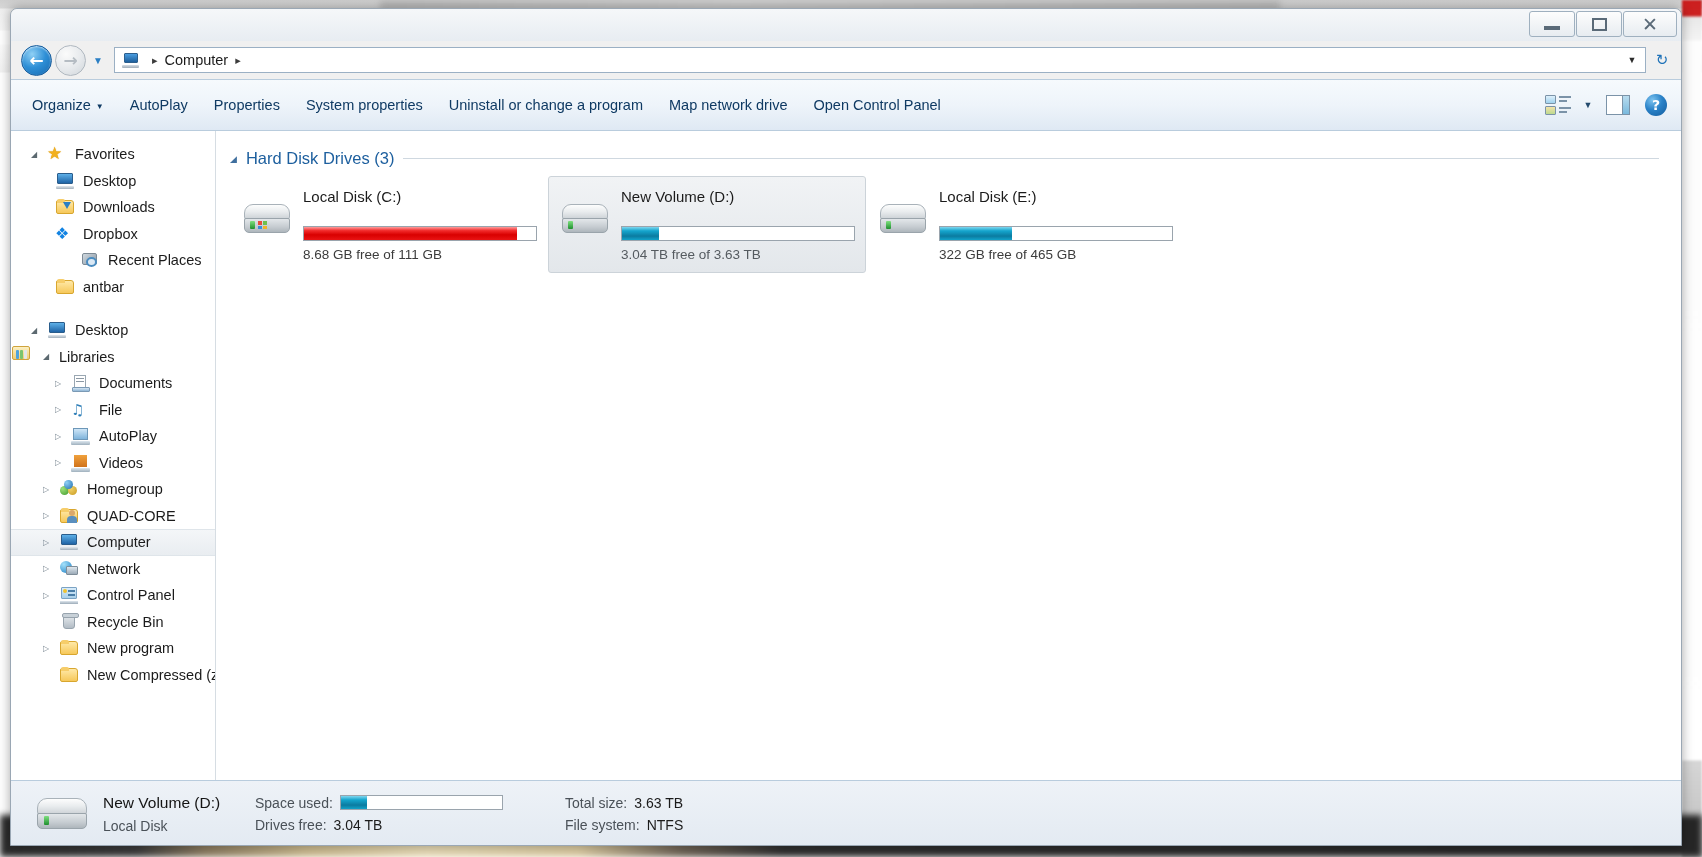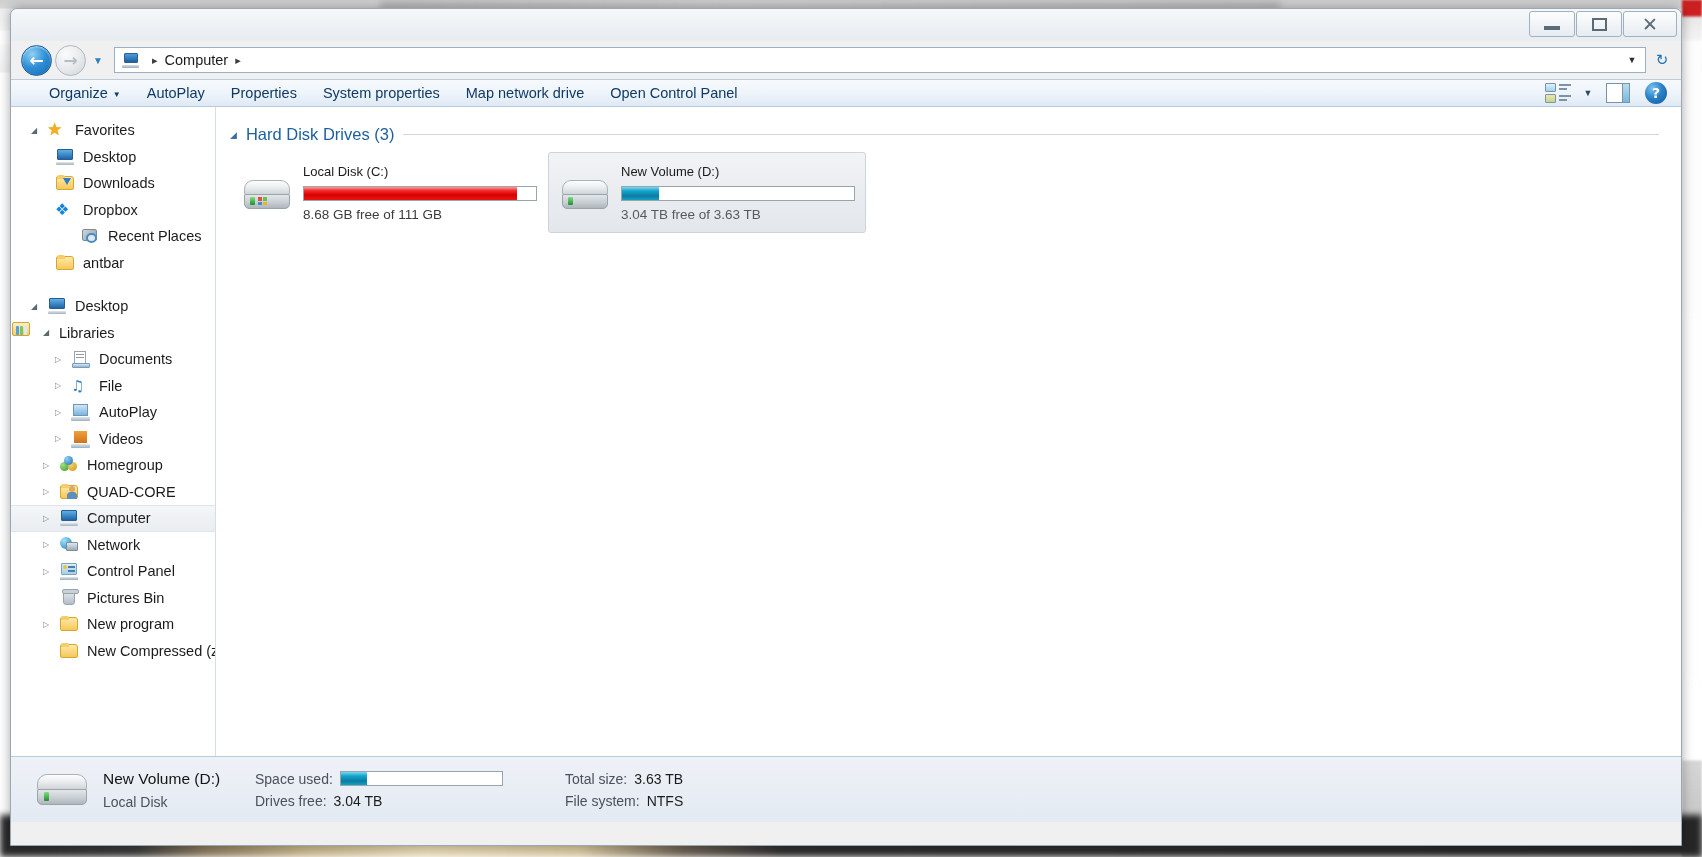--- a/index.html
+++ b/index.html
@@ -114,21 +114,21 @@
   .refresh-btn { width: 26px; text-align:center; color: #1f72b8; font-size: 15px; font-family:"DejaVu Sans",sans-serif;}
   .searchbox {
     width: 226px; height: 26px; background: #ffffff; border: 1px solid #9bb0c4;
     display: flex; align-items: center; padding: 0 6px 0 9px;
   }
   .searchbox .ph { flex:1; font-size: 14px; font-style: italic; color: #777d85; }
   .search-icon { color: #2576bd; font-size: 15px; font-family:"DejaVu Sans",sans-serif;}
 
   
   .toolbar {
-    height: 28px; display: flex; align-items: center; padding: 0 8px 0 25px;
+    height: 52px; display: flex; align-items: center; padding: 0 8px 0 8px;
     background: linear-gradient(to bottom,#f6fafd 0%,#eef4fa 50%,#dfe9f4 100%);
     border-top: 1px solid #b9ccdd; border-bottom: 1px solid #b9ccdd; justify-content: space-between;
   }
   .tb-item {
     font-size: 14.5px; color: #0f3a63; padding: 6px 13px; white-space: nowrap;
   }
   .tb-caret { font-size: 8px; margin-left: 5px; color: #0f3a63; vertical-align: middle;}
   .tb-right { margin-left: auto; display: flex; align-items: center; gap: 2px; padding-right: 6px;}
   .viewicon { width: 30px; height: 22px; position: relative; }
   .vi-sq { position:absolute; width:11px;height:9px; border:1px solid #7b93a8; border-radius:1px; }
@@ -241,21 +241,21 @@
   .drive-icon .led { position: absolute; left: 9px; top: 21px; width: 5px; height: 8px;
     background: linear-gradient(to bottom,#7fe07f,#1f8f2f); border-radius:1px;}
   .drive-icon .win { position:absolute; left: 17px; top: 21px; width: 10px; height: 9px; }
   .drive-icon .win i { position:absolute; width:4px; height:3.5px; }
   .drive-icon .win i:nth-child(1){left:0;top:0;background:#e84c3d;}
   .drive-icon .win i:nth-child(2){left:5px;top:0;background:#6ec04e;}
   .drive-icon .win i:nth-child(3){left:0;top:4.5px;background:#3d8ed8;}
   .drive-icon .win i:nth-child(4){left:5px;top:4.5px;background:#f0b429;}
 
   .tile-info { flex: 1; padding-top: 2px;}
-  .tile-name { font-size: 13px; color: #1b1b1b; margin-bottom: 7px; }
+  .tile-name { font-size: 15px; color: #1b1b1b; margin-bottom: 21px; }
   .bar {
     height: 15px; border: 1px solid #9aa4ad; background: #ffffff; position: relative; overflow: hidden;
   }
   .bar .fill { height: 100%; }
   .bar .fill.red { background: linear-gradient(to bottom,#ff9c9c 0%,#f22b2b 28%,#d90000 60%,#e81414 100%); }
   .bar .fill.blue { background: linear-gradient(to bottom,#7fd6ef 0%,#14a5cd 30%,#0b7ba0 70%,#11a2c9 100%); }
   .tile-sub { font-size: 13.5px; color: #3c3c3c; margin-top: 6px; }
   .tile.selected .tile-sub { color: #555b60; }
 
   
@@ -347,20 +347,21 @@
     <div class="refresh-btn"><span>↻</span></div>
   </div>
 
   <div class="toolbar">
     <div class="tb-item">
       <span>Organize</span><span class="tb-caret">▼</span>
     </div>
     <div class="tb-item">AutoPlay</div>
     <div class="tb-item">Properties</div>
     <div class="tb-item">System properties</div>
+    <div class="tb-item">Uninstall or change a program</div>
     <div class="tb-item">Map network drive</div>
     <div class="tb-item">Open Control Panel</div>
 
     <div class="tb-right">
       <div class="viewicon">
         <div class="vi-sq a"></div>
           <div class="vi-sq b"></div>
         <div class="vi-line l1"></div>
           <div class="vi-line l2"></div>
         <div class="vi-line l3"></div>
@@ -528,21 +529,21 @@
             <span class="d2"></span>
             <span class="base"></span>
           </span>
         <span class="lbl">Control Panel</span>
       </div>
 
       <div class="nav-row" style="padding-left:48px;">
         <span class="nav-ico">
             <span class="ic-bin"></span>
           </span>
-        <span class="lbl">Pictures Bin</span>
+        <span class="lbl">Recycle Bin</span>
       </div>
 
       <div class="nav-row" style="padding-left:32px;">
         <span class="tw">▷</span>
         <span class="nav-ico">
             <span class="ic-folder"></span>
           </span>
         <span class="lbl">New program</span>
       </div>
 
@@ -594,20 +595,34 @@
           </div>
           <div class="tile-info">
             <div class="tile-name">New Volume (D:)</div>
             <div class="bar">
               <div class="fill blue" style="width:16%"></div>
             </div>
             <div class="tile-sub">3.04 TB free of 3.63 TB</div>
           </div>
         </div>
 
+        <div class="tile">
+          <div class="drive-icon">
+            <div class="top"></div>
+              <div class="front"></div>
+              <div class="led"></div>
+          </div>
+          <div class="tile-info">
+            <div class="tile-name">Local Disk (E:)</div>
+            <div class="bar">
+              <div class="fill blue" style="width:31%"></div>
+            </div>
+            <div class="tile-sub">322 GB free of 465 GB</div>
+          </div>
+        </div>
 
       </div>
     </div>
   </div>
 
   <div class="statusbar">
     <div class="sb-icon">
       <div class="top"></div>
         <div class="front"></div>
         <div class="led"></div>

